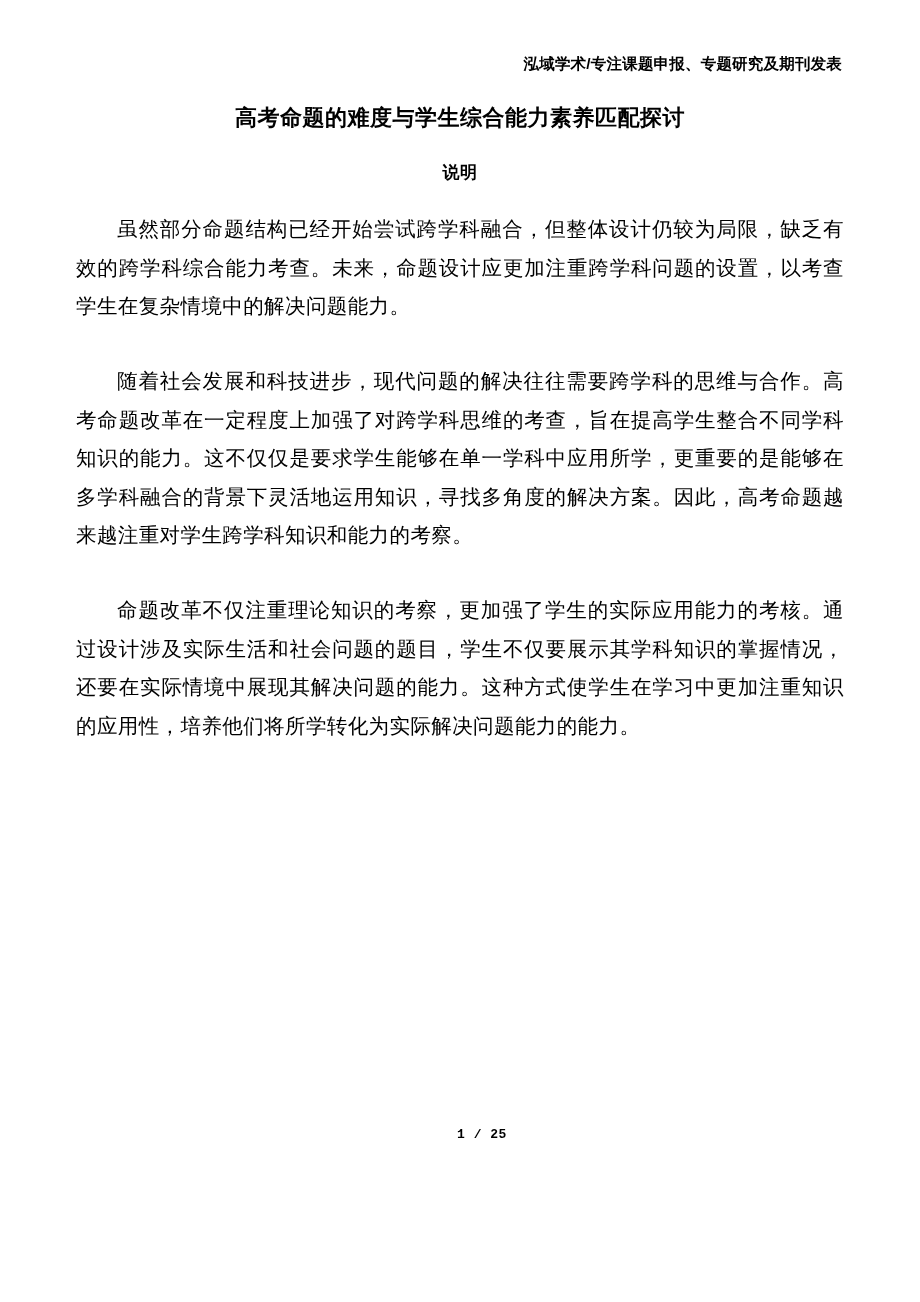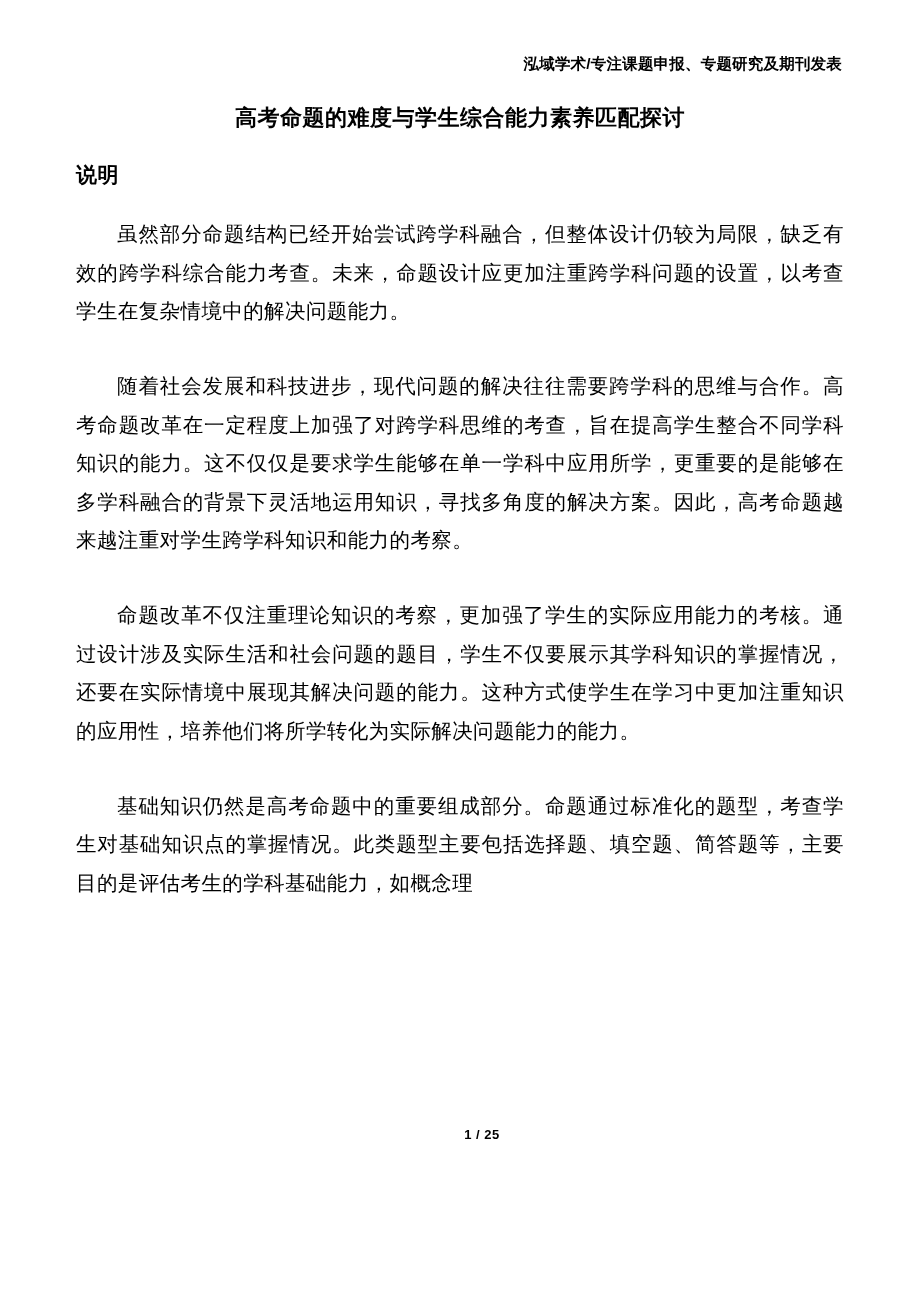--- a/index.html
+++ b/index.html
@@ -36,22 +36,22 @@
   }
   .doc-title {
     text-align: center;
     font-size: 22px;
     font-weight: bold;
     margin-top: 28px;
     letter-spacing: 0.5px;
     font-family: "Liberation Sans", "DejaVu Sans", sans-serif;
   }
   .section-title {
-    text-align: left;
-    font-size: 21px;
+    text-align: center;
+    font-size: 17px;
     font-weight: bold;
     margin-top: 28px;
     letter-spacing: 0.5px;
     font-family: "Liberation Sans", "DejaVu Sans", sans-serif;
   }
   .body-text {
     margin-top: 26px;
     font-size: 20.5px;
     line-height: 1.88;
     text-align: justify;
@@ -63,36 +63,35 @@
     margin-top: 16px;
   }
   .footer {
     position: absolute;
     left: 0;
     right: 0;
     bottom: 28px;
     text-align: center;
     font-size: 13px;
     font-weight: bold;
-    font-family: Liberation Sans, sans-serif;
+    font-family: Liberation Mono, monospace;
     letter-spacing: 0.5px;
     margin-left: 44px;
   }
 </style>
 </head>
 <body>
 
 <div class="page">
 
   <div class="header">泓域学术/专注课题申报、专题研究及期刊发表</div>
 
   <div class="doc-title">高考命题的难度与学生综合能力素养匹配探讨</div>
 
   <div class="section-title">说明</div>
 
   <p class="body-text">虽然部分命题结构已经开始尝试跨学科融合，但整体设计仍较为局限，缺乏有效的跨学科综合能力考查。未来，命题设计应更加注重跨学科问题的设置，以考查学生在复杂情境中的解决问题能力。</p>
   <p class="body-text">随着社会发展和科技进步，现代问题的解决往往需要跨学科的思维与合作。高考命题改革在一定程度上加强了对跨学科思维的考查，旨在提高学生整合不同学科知识的能力。这不仅仅是要求学生能够在单一学科中应用所学，更重要的是能够在多学科融合的背景下灵活地运用知识，寻找多角度的解决方案。因此，高考命题越来越注重对学生跨学科知识和能力的考察。</p>
   <p class="body-text">命题改革不仅注重理论知识的考察，更加强了学生的实际应用能力的考核。通过设计涉及实际生活和社会问题的题目，学生不仅要展示其学科知识的掌握情况，还要在实际情境中展现其解决问题的能力。这种方式使学生在学习中更加注重知识的应用性，培养他们将所学转化为实际解决问题能力的能力。</p>
-  <p class="body-text">基础知识仍然是高考命题中的重要组成部分。命题通过标准化的题型，考查学生对基础知识点的掌握情况。此类题型主要包括选择题、填空题、简答题等，主要目的是评估考生的学科基础能力，如概念理</p>
 
   <div class="footer">1 / 25</div>
 
 </div>
 
 </body></html>

